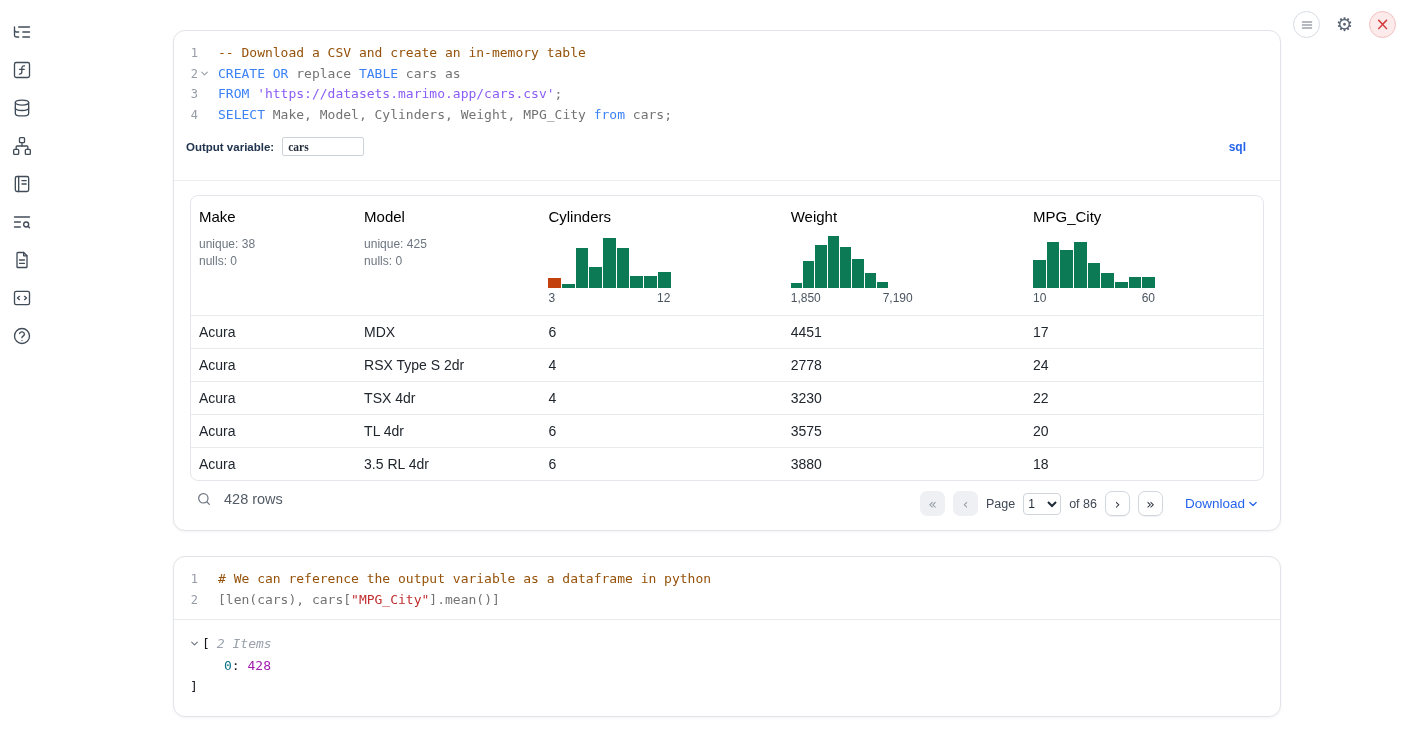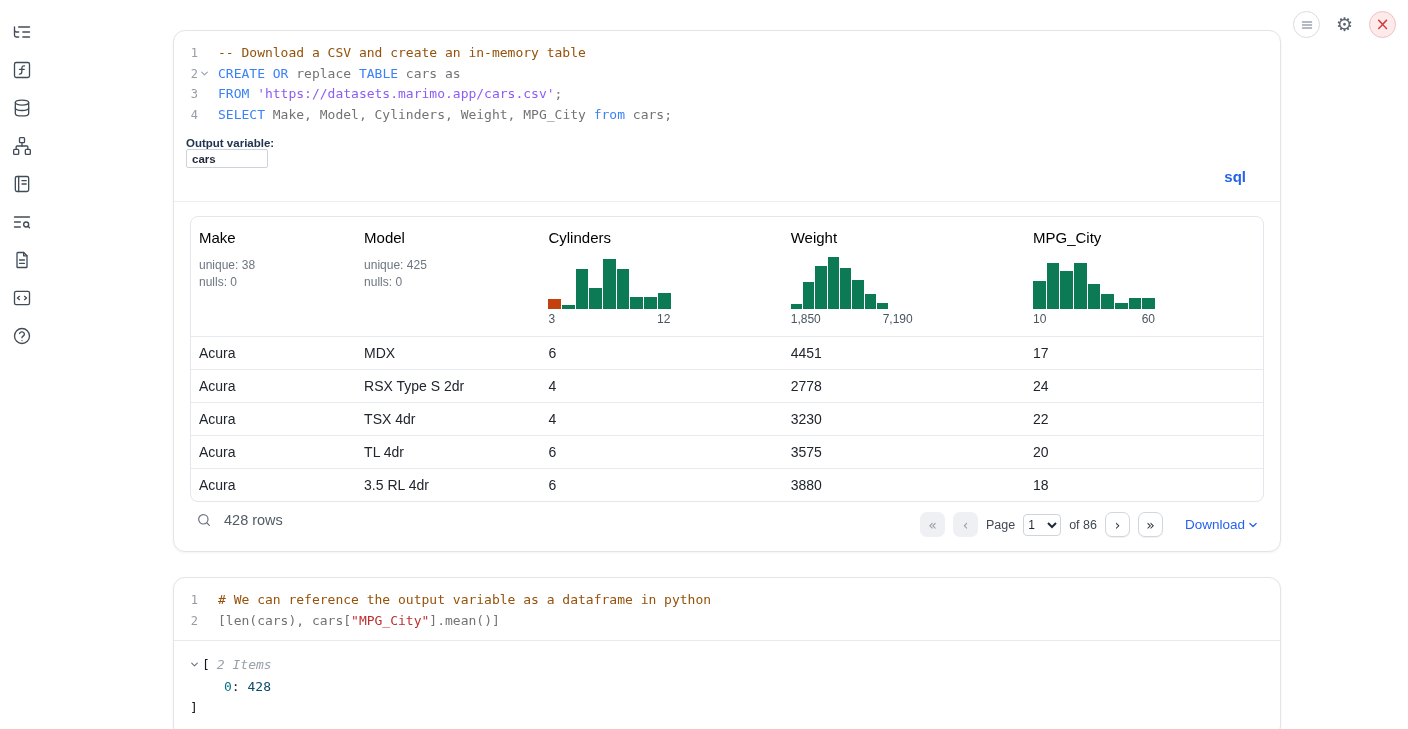--- a/index.html
+++ b/index.html
@@ -36,26 +36,26 @@
   .gutter { width:16px; flex:none; text-align:right; color:#959ca6; font-size:12px; }
   .fold-slot { width:13px; flex:none; display:inline-flex; justify-content:center; color:#9aa1ab; }
   .code-text { margin-left:7px; white-space:pre; color:#15181f; }
   .tok-kw  { color:#3b82f6; }
   .tok-cm  { color:#96520a; }
   .tok-str { color:#8b5cf6; }
   .tok-pystr { color:#c02f2f; }
   .tok-pl  { color:#737373; }
 
   
-  .outvar-row { display:flex; padding:3px 20px 16px 12px; border-bottom:1px solid #eceef1;flex-direction:column; }
+  .outvar-row { display:flex; align-items:center; padding:3px 20px 24px 12px; border-bottom:1px solid #eceef1; }
   .outvar-label { font-size:11.5px; font-weight:700; color:#21344e; margin-right:8px; }
   .outvar-input { width:82px; height:19px; border:1px solid #ccd3da; border-radius:2px;
-                  font-family:Liberation Sans, sans-serif; font-size:11.5px; font-weight:700;
+                  font-family:Liberation Serif, serif; font-size:11.5px; font-weight:700;
                   color:#1f2937; padding:0 5px; }
-  .lang-badge { margin-left:auto; color:#2563eb; font-size:15px; font-weight:600; margin-right:14px; }
+  .lang-badge { margin-left:auto; color:#2563eb; font-size:12px; font-weight:600; margin-right:14px; }
 
   
   .table-wrap { margin:14px 16px 0; border:1px solid #e3e6ea; border-radius:8px; overflow:hidden; }
   table { width:100%; border-collapse:collapse; table-layout:fixed; }
   thead th { text-align:left; vertical-align:top; padding:12px 8px 10px; font-weight:400; }
   .col-label { font-size:15px; color:#000000; margin-bottom:11px; }
   .col-stats { font-size:12px; color:#6d7680; line-height:17px; }
   .hist { width:122px; margin-top:2px; }
   .hist-bars { display:flex; align-items:flex-end; gap:1px; height:52px; }
   .hist-bar { flex:1; background:#0b7a55; }
@@ -81,21 +81,21 @@
 
   
   .output-area { border-top:1px solid #e8ebee; padding:13px 16px 18px; font-family:"DejaVu Sans Mono",monospace;
                  font-size:13px; line-height:21.5px; color:#15181f; }
   .tree-line { display:flex; align-items:center; }
   .tree-chev { color:#6b7280; display:inline-flex; margin-right:3px; cursor:pointer; }
   .tree-br { color:#15181f; }
   .tree-items { color:#9aa1ab; font-style:italic; margin-left:7px; }
   .tree-entry { padding-left:34px; }
   .tree-key { color:#0b7285; }
-  .tree-val { color:#0c4a6e; }
+  .tree-val { color:#a21caf; }
   .tree-close { padding-left:0; }
 </style>
 </head>
 <body>
 
 <aside class="sidebar">
   <button class="side-btn">
       <svg viewBox="0 0 24 24">
         <path d="M21 12h-8M21 6H8M21 18h-8"></path>
         <path d="M3 6v4c0 1.1.9 2 2 2h3"></path>

